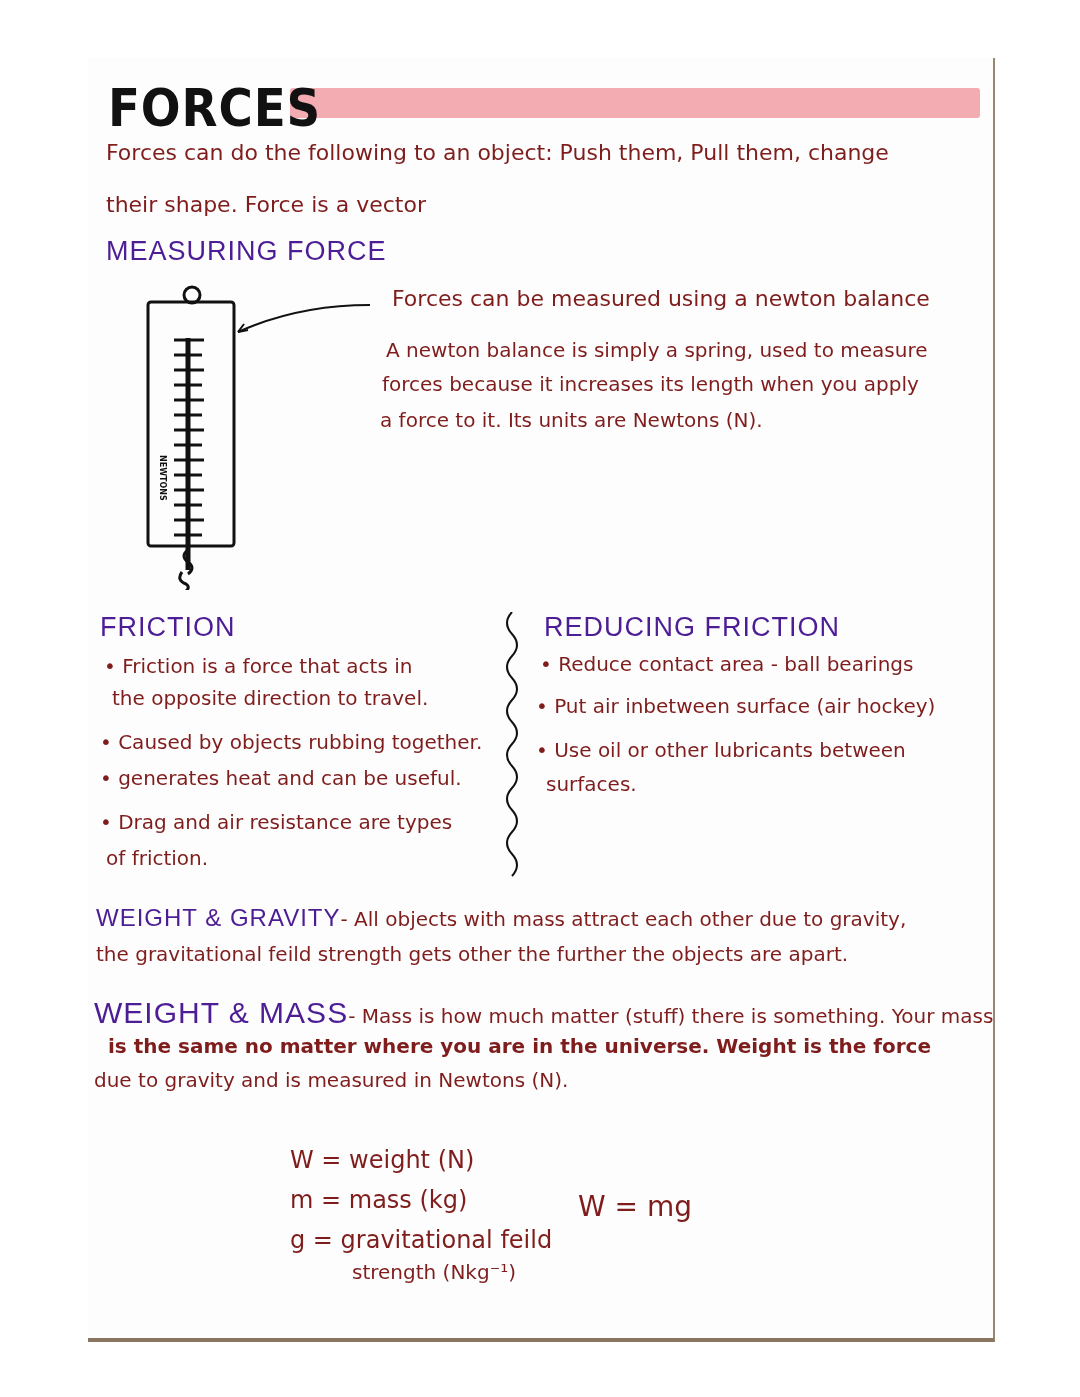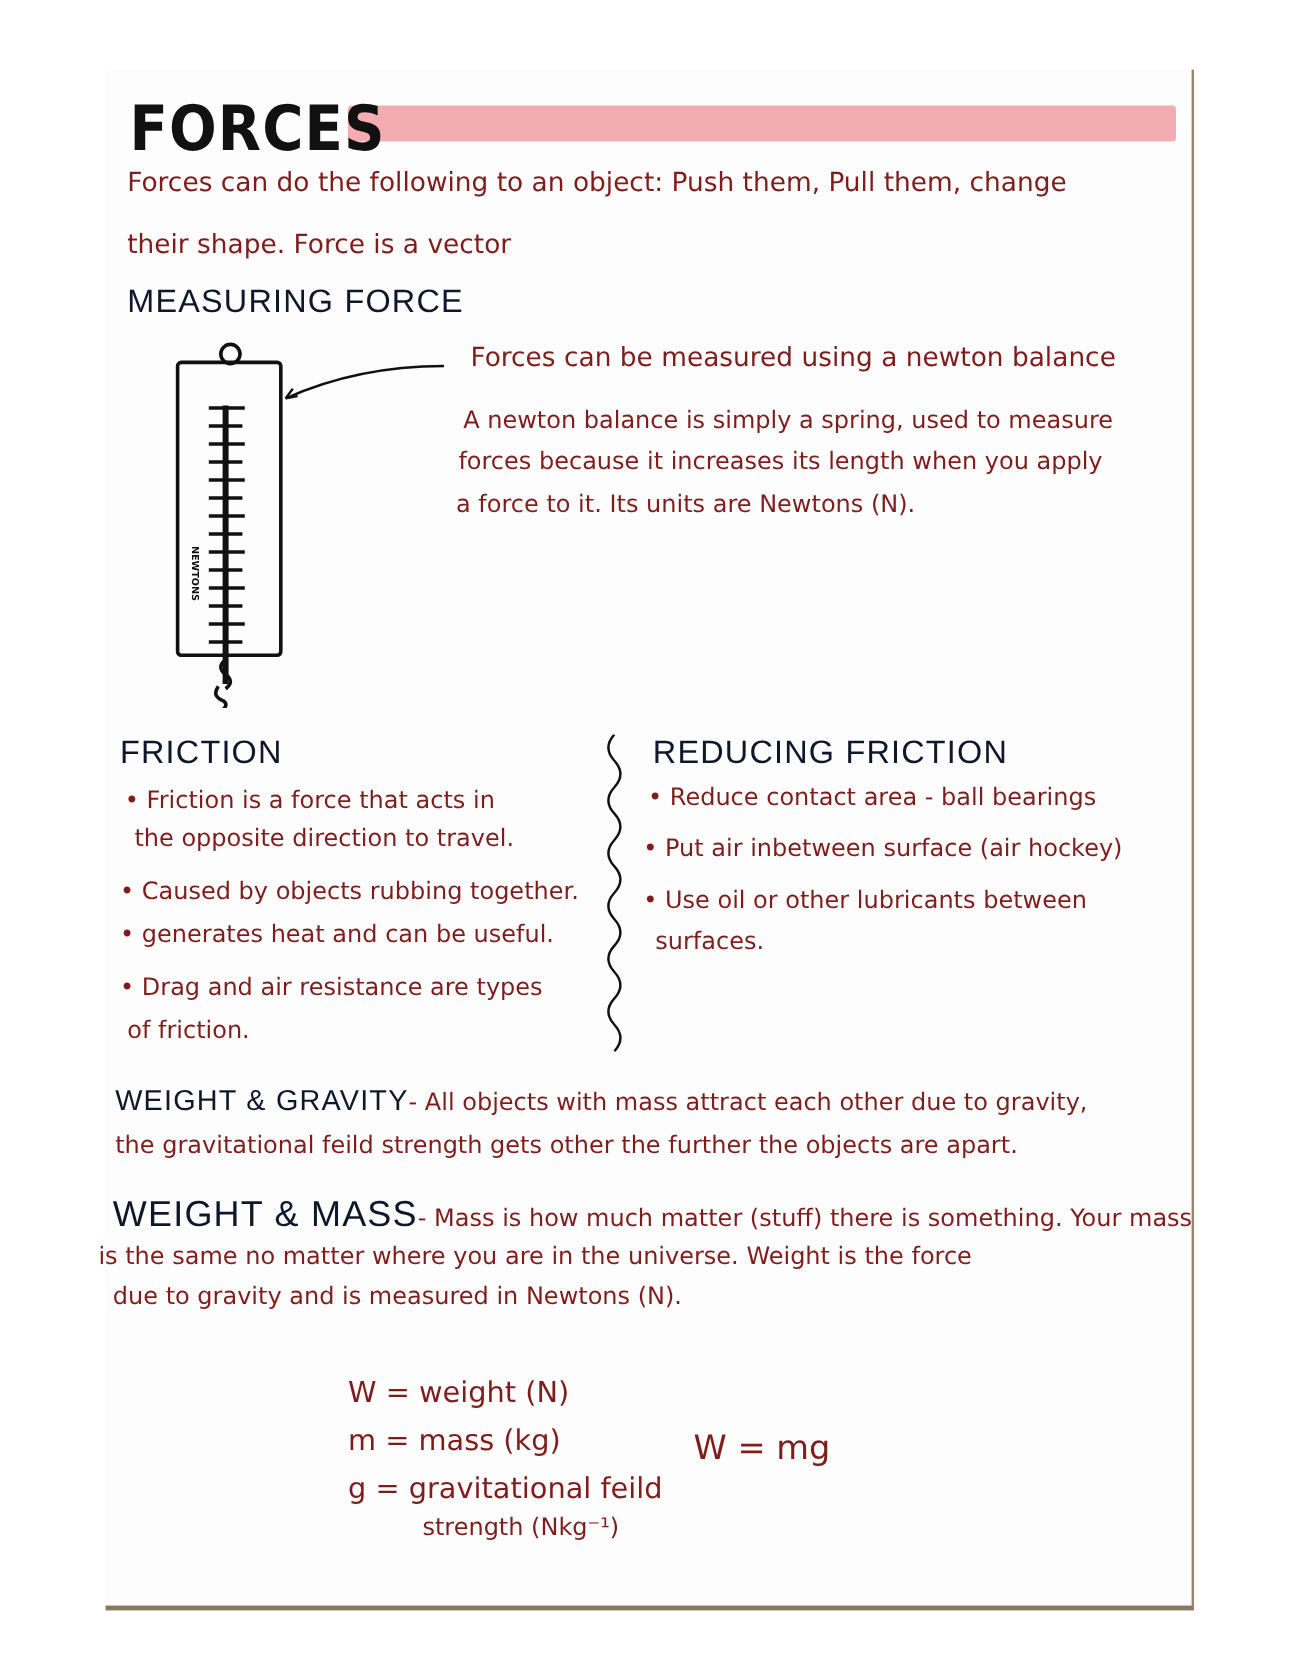--- a/index.html
+++ b/index.html
@@ -5,21 +5,21 @@
   html, body { margin: 0; padding: 0; background: #ffffff; }
   body { width: 1080px; height: 1397px; position: relative; overflow: hidden;
          font-family: "DejaVu Sans", sans-serif; color: #111; }
   .paper { position: absolute; left: 88px; top: 58px; width: 905px; height: 1280px;
            background: #fdfdfd; border-bottom: 4px solid #8a7660; border-right: 2px solid #9a8670; }
   .abs { position: absolute; white-space: nowrap; }
   .title { left: 108px; top: 78px; font-size: 52px; font-weight: bold; letter-spacing: 1px;
            font-family: "DejaVu Sans", sans-serif; color: #111; transform: scaleX(0.9); transform-origin: left; }
   .highlight { left: 290px; top: 88px; width: 690px; height: 30px; background: #f2a3a8; opacity: .9; border-radius: 3px; }
   .hand { font-family: "DejaVu Sans", sans-serif; font-size: 22px; color: #7f1d1d; }
-  .pink { color: #0f172a; font-family: "Liberation Sans", sans-serif; font-size: 27px; letter-spacing: 1px; }
+  .pink { color: #4c1d95; font-family: "Liberation Sans", sans-serif; font-size: 27px; letter-spacing: 1px; }
   .small { font-size: 20px; }
   .eq { font-size: 24px; }
 </style>
 </head>
 <body>
 
 <div class="paper"></div>
 
 <div class="abs highlight"></div>
 <div class="abs title">FORCES</div>
@@ -78,20 +78,20 @@
 <div class="abs hand small" style="left:546px; top:772px;">surfaces.</div>
 
 <div class="abs" style="left:96px; top:904px;">
   <span class="pink" style="font-size:24px;">WEIGHT &amp; GRAVITY</span><span class="hand small">- All objects with mass attract each other due to gravity,</span>
 </div>
 <div class="abs hand small" style="left:96px; top:942px;">the gravitational feild strength gets other the further the objects are apart.</div>
 
 <div class="abs" style="left:94px; top:996px;">
   <span class="pink" style="font-size:30px;">WEIGHT &amp; MASS</span><span class="hand small">- Mass is how much matter (stuff) there is something. Your mass</span>
 </div>
-<div class="abs hand small" style="left:82px; top:1034px;">is the same no matter where you are in the universe. Weight is the force</div>
+<div class="abs hand small" style="left:108px; top:1034px;font-weight:bold;">is the same no matter where you are in the universe. Weight is the force</div>
 <div class="abs hand small" style="left:94px; top:1068px;">due to gravity and is measured in Newtons (N).</div>
 
 <div class="abs hand eq" style="left:290px; top:1146px;">W = weight (N)</div>
 <div class="abs hand eq" style="left:290px; top:1186px;">m = mass (kg)</div>
 <div class="abs hand eq" style="left:290px; top:1226px;">g = gravitational feild</div>
 <div class="abs hand small" style="left:352px; top:1260px;">strength (Nkg⁻¹)</div>
 <div class="abs hand" style="left:578px; top:1190px; font-size:28px;">W = mg</div>
 
 </body></html>

